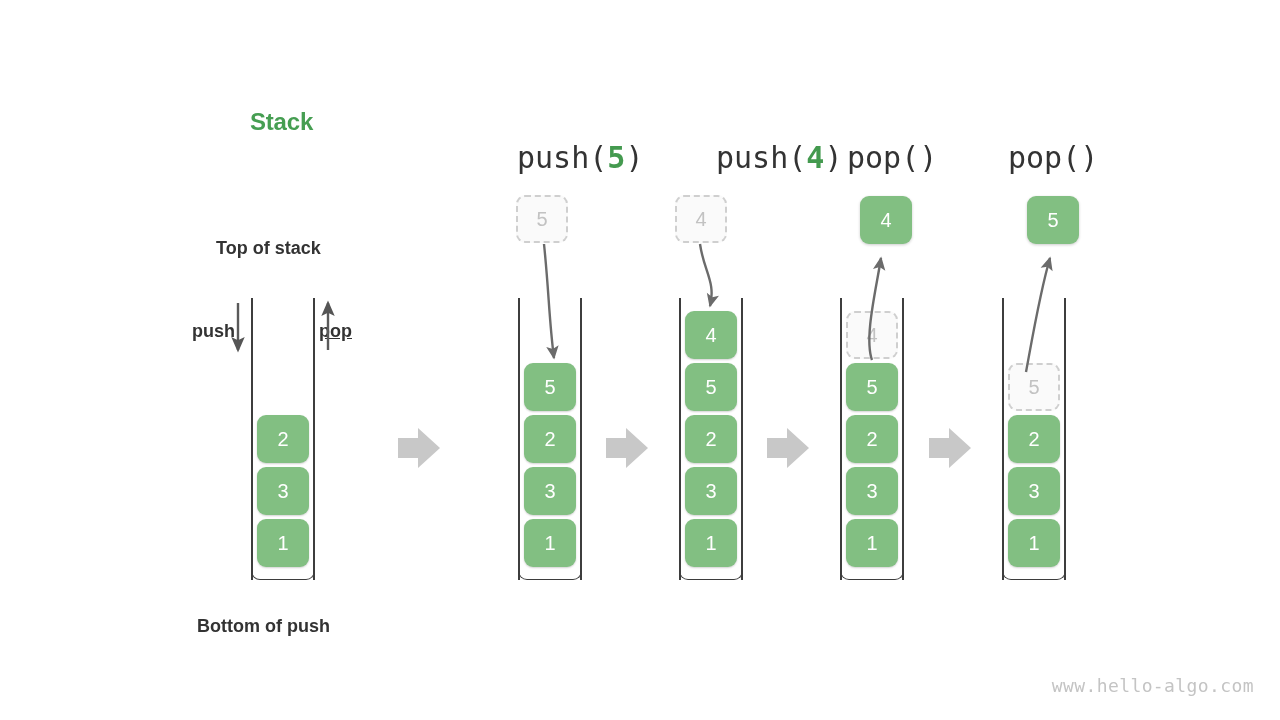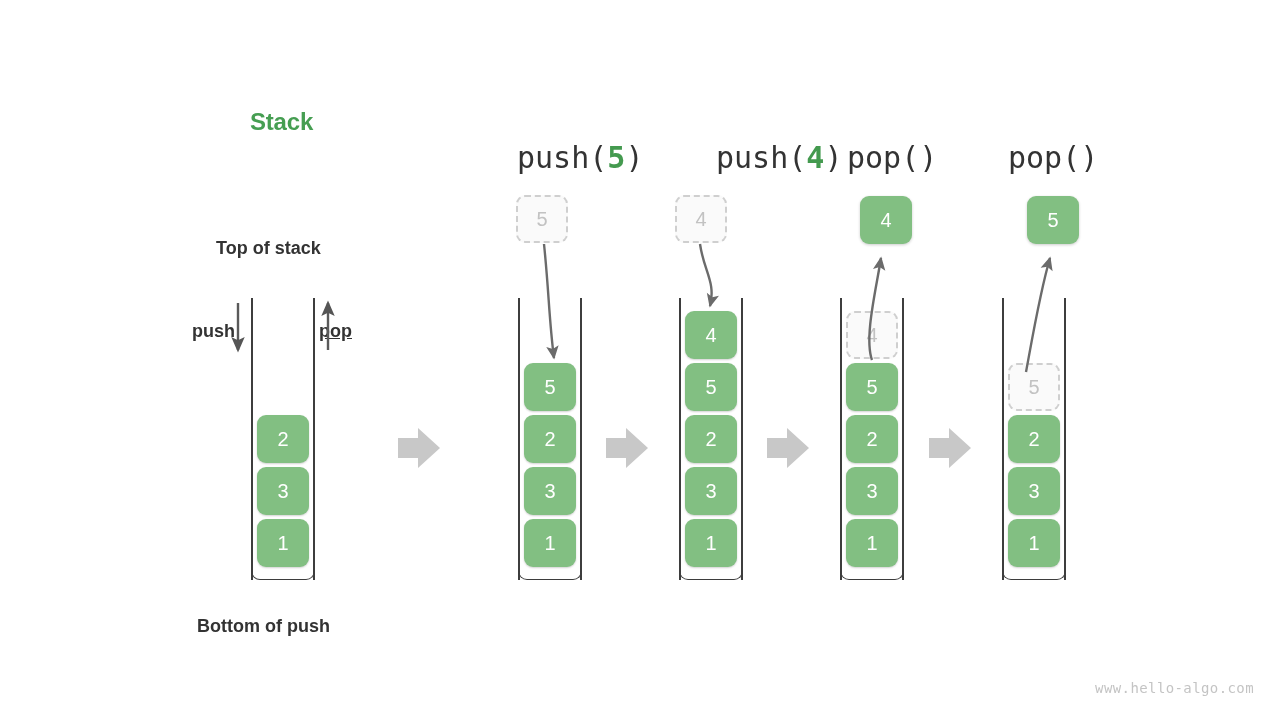--- a/index.html
+++ b/index.html
@@ -161,21 +161,21 @@
     height: 720px;
     pointer-events: none;
   }
 
   
   .watermark {
     position: absolute;
     right: 26px;
     bottom: 24px;
     font-family: "DejaVu Sans Mono", "Liberation Mono", monospace;
-    font-size: 14px;
+    font-size: 18px;
     color: #c4c4c4;
     letter-spacing: 0.4px;
     white-space: nowrap;
     text-align: center;
   }
 </style>
 </head>
 <body>
 
 <div class="canvas">

